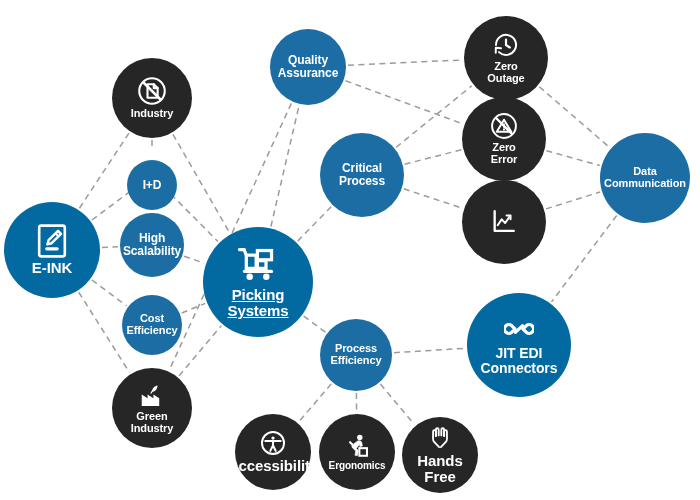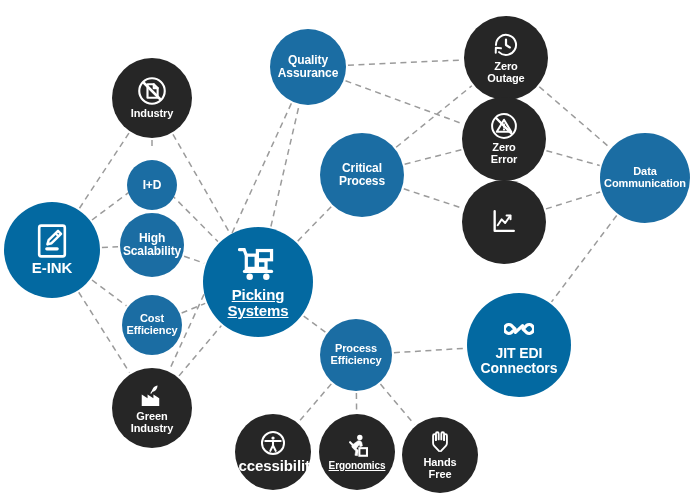--- a/index.html
+++ b/index.html
@@ -157,33 +157,33 @@
       </div>
       <div class="node t-dark" style="left: 235px; top: 414px; width: 76px; height: 76px;">
         <span class="ico" style="width: 26px; height: 26px; margin-bottom: 2px;"><svg viewBox="0 0 24 24" width="100%" height="100%" fill="none" stroke="#fff" stroke-width="1.8">
             <circle cx="12" cy="12" r="10.2"></circle>
             <circle cx="12" cy="7.4" r="1.5" fill="#fff" stroke="none"></circle>
             <path d="M4.9 10.2h14.2" stroke-linecap="round" stroke-width="1.9"></path>
             <path d="M12 10.2v4.1l-2.5 5M12 14.3l2.5 5" stroke-linecap="round" stroke-width="1.9"></path>
           </svg></span>
         <span class="lbl" style="font-size: 15px;">Accessibility</span>
       </div>
-      <div class="node t-dark" style="left: 319px; top: 414px; width: 76px; height: 76px; text-decoration: underline;">
+      <div class="node t-dark" style="left: 319px; top: 414px; width: 76px; height: 76px;">
         <span class="ico" style="width: 26px; height: 26px; margin-bottom: 2px;"><svg viewBox="0 0 24 24" width="100%" height="100%" fill="#fff">
             <circle cx="14.6" cy="4.2" r="2.5"></circle>
             <path d="M12.9 7.2c1.9-.5 3.3.3 3.6 1.9l.5 2.8-2.3.9-.5-2.2-2.8 3.6 1.8 1.9-.8 4.9-2.3-.4.7-4-3.1-3.1c-.7-.8-.6-1.8.2-2.7z" stroke="#fff" stroke-width=".5"></path>
             <path d="M8.3 11.3 5.6 8.5" stroke="#fff" stroke-width="1.9" stroke-linecap="round" fill="none"></path>
             <rect x="14.2" y="14" width="7" height="7" fill="none" stroke="#fff" stroke-width="1.9"></rect>
           </svg></span>
         <span class="lbl" style="font-size: 10px;">Ergonomics</span>
       </div>
       <div class="node t-dark" style="left: 402px; top: 417px; width: 76px; height: 76px;">
         <span class="ico" style="width: 26px; height: 26px; margin-bottom: 2px;"><svg viewBox="0 0 24 24" width="100%" height="100%" fill="none" stroke="#fff" stroke-width="1.7" stroke-linecap="round" stroke-linejoin="round">
             <path d="M11.2 20.4 6.6 15.6c-.8-.8-1-1.6-1-2.6V6.2c0-.8.6-1.4 1.3-1.4s1.3.6 1.3 1.4v4"></path>
             <path d="M8.2 10.2V4.4c0-.8.6-1.4 1.3-1.4s1.3.6 1.3 1.4v5.2"></path>
             <path d="M12.8 20.4l4.6-4.8c.8-.8 1-1.6 1-2.6V6.2c0-.8-.6-1.4-1.3-1.4s-1.3.6-1.3 1.4v4"></path>
             <path d="M15.8 10.2V4.4c0-.8-.6-1.4-1.3-1.4s-1.3.6-1.3 1.4v5.2"></path>
           </svg></span>
-        <span class="lbl" style="font-size: 11px;">Hands
+        <span class="lbl" style="font-size: 15px;">Hands
 Free</span>
       </div>
     </div>
 </div>
 
 </body></html>

